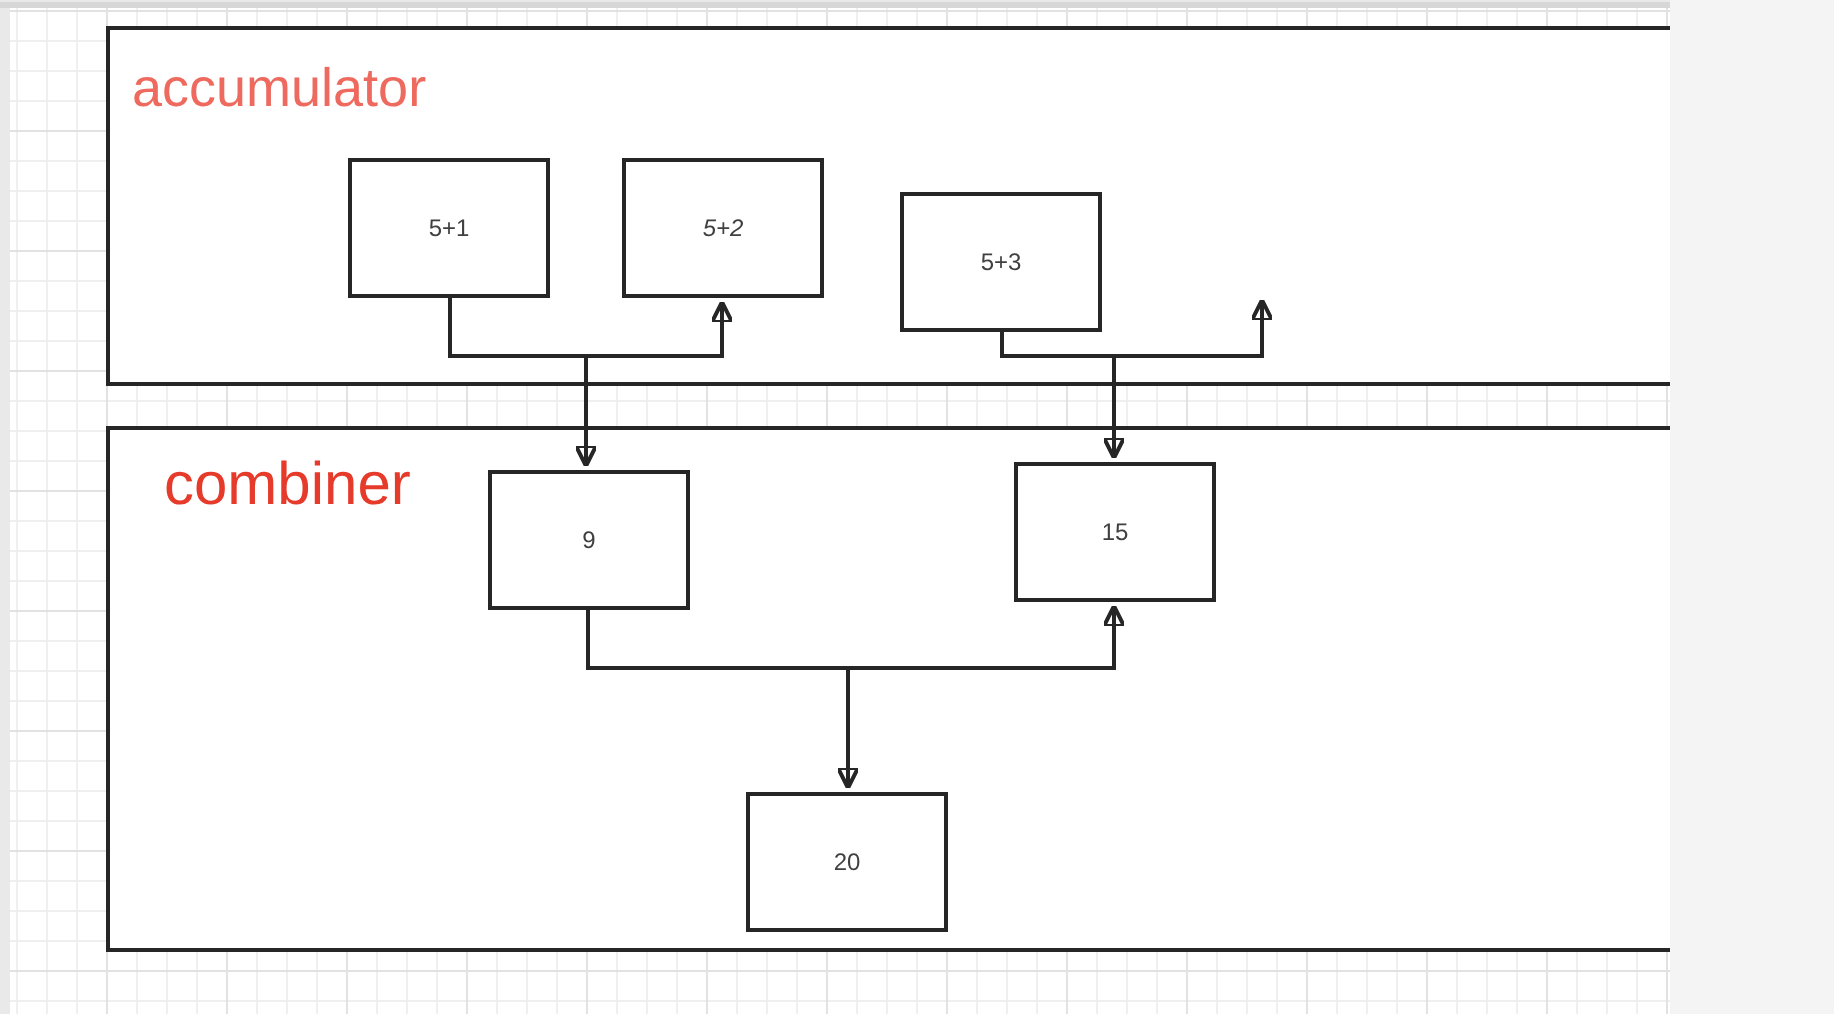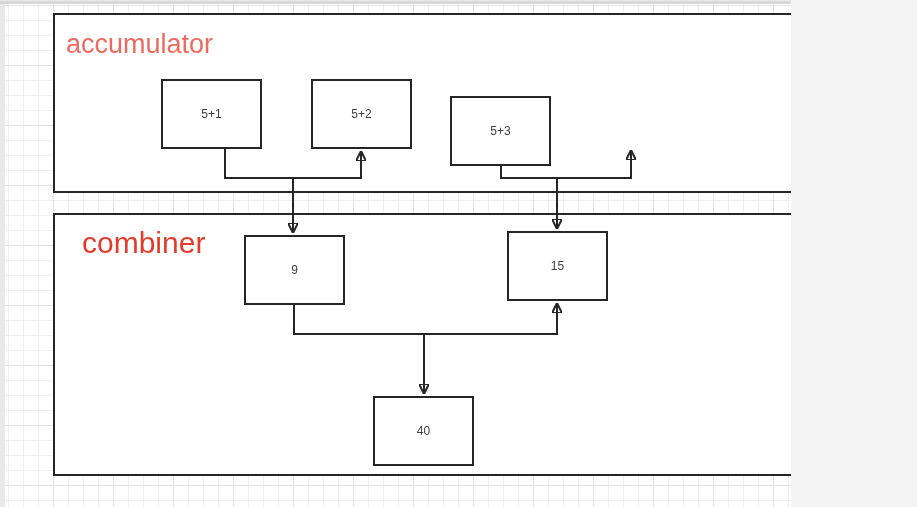--- a/index.html
+++ b/index.html
@@ -7,20 +7,21 @@
   #canvas{
     position:relative;width:791px;height:507px;overflow:hidden;
     background-color:#ffffff;
     background-image:
       linear-gradient(#e2e2e2 1px, transparent 1px),
       linear-gradient(90deg,#e2e2e2 1px, transparent 1px),
       linear-gradient(#efefef 1px, transparent 1px),
       linear-gradient(90deg,#efefef 1px, transparent 1px);
     background-size:60px 60px,60px 60px,15px 15px,15px 15px;
     background-position:-7px 5px,-7px 5px,-7px 5px,-7px 5px;
+    padding-left:44px;
   }
   .top-strip{
     position:absolute;left:0;top:0;width:917px;height:4px;
     background:linear-gradient(#e9e9e9 1px,#d7d7d7 1px);
     z-index:6;
   }
   .left-sliver{
     position:absolute;left:0;top:0;width:5px;height:507px;
     background:#e9e9e9;z-index:5;
   }
@@ -34,22 +35,22 @@
     position:absolute;line-height:1.15;white-space:nowrap;z-index:2;
   }
   #accumulator-label{left:66px;top:29px;font-size:27px;}
   #combiner-label{left:82px;top:226px;font-size:30px;}
   .node{
     position:absolute;width:101px;height:70px;background:#ffffff;
     border:2px solid #262626;box-sizing:border-box;
     display:flex;align-items:center;justify-content:center;
     font-size:12px;color:#404040;z-index:4;
   }
-  #node-5plus1{left:161px;top:79px;}
-  #node-5plus2{left:311px;top:79px;}
+  #node-5plus1{left:174px;top:79px;}
+  #node-5plus2{left:311px;top:79px;font-style:italic;}
   #node-5plus3{left:450px;top:96px;}
   #node-5plus4{left:581px;top:79px;}
   #node-13{left:244px;top:235px;}
   #node-17{left:507px;top:231px;}
   #node-30{left:373px;top:396px;}
   #edges{position:absolute;left:0;top:0;width:917px;height:507px;z-index:3;}
   #edges path{stroke:#262626;stroke-width:2;fill:none;}
 </style>
 </head>
 <body>
@@ -88,16 +89,16 @@
   <div id="node-5plus3" class="node">
     <span>5+3</span>
   </div>
   <div id="node-13" class="node">
     <span>9</span>
   </div>
   <div id="node-17" class="node">
     <span>15</span>
   </div>
   <div id="node-30" class="node">
-    <span>40</span>
+    <span>20</span>
   </div>
 
 </div>
 
 </body></html>

